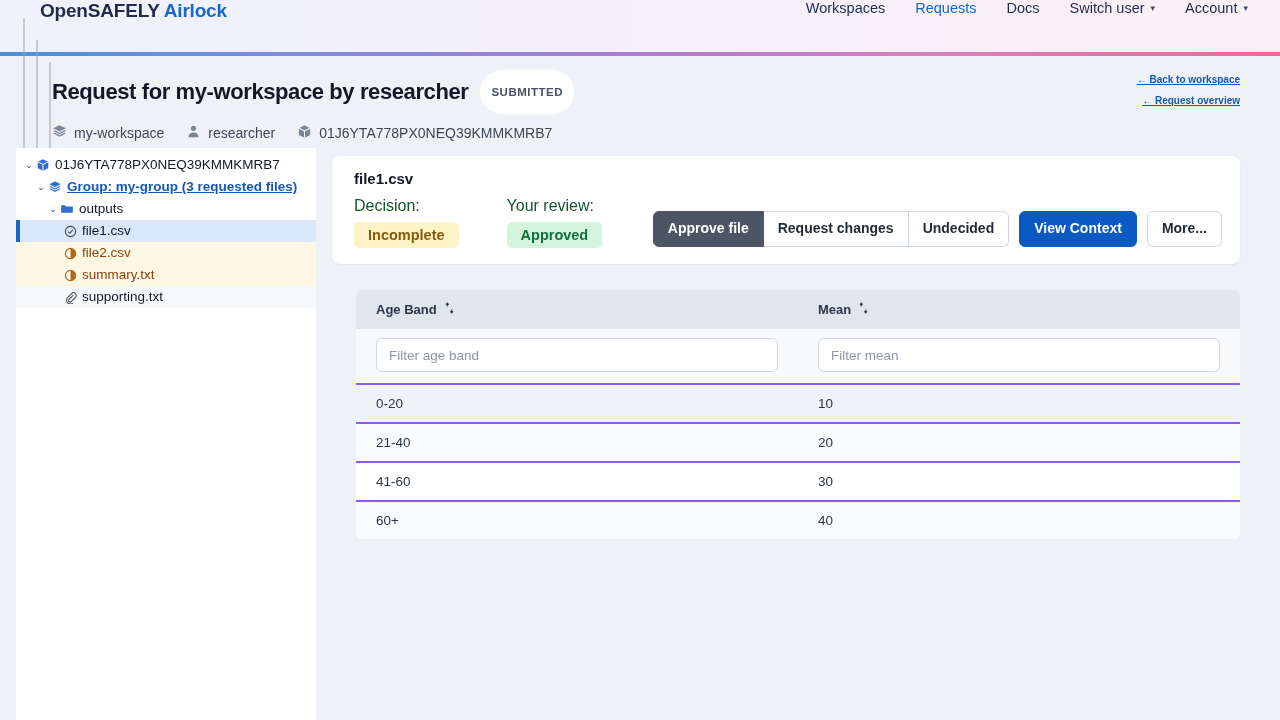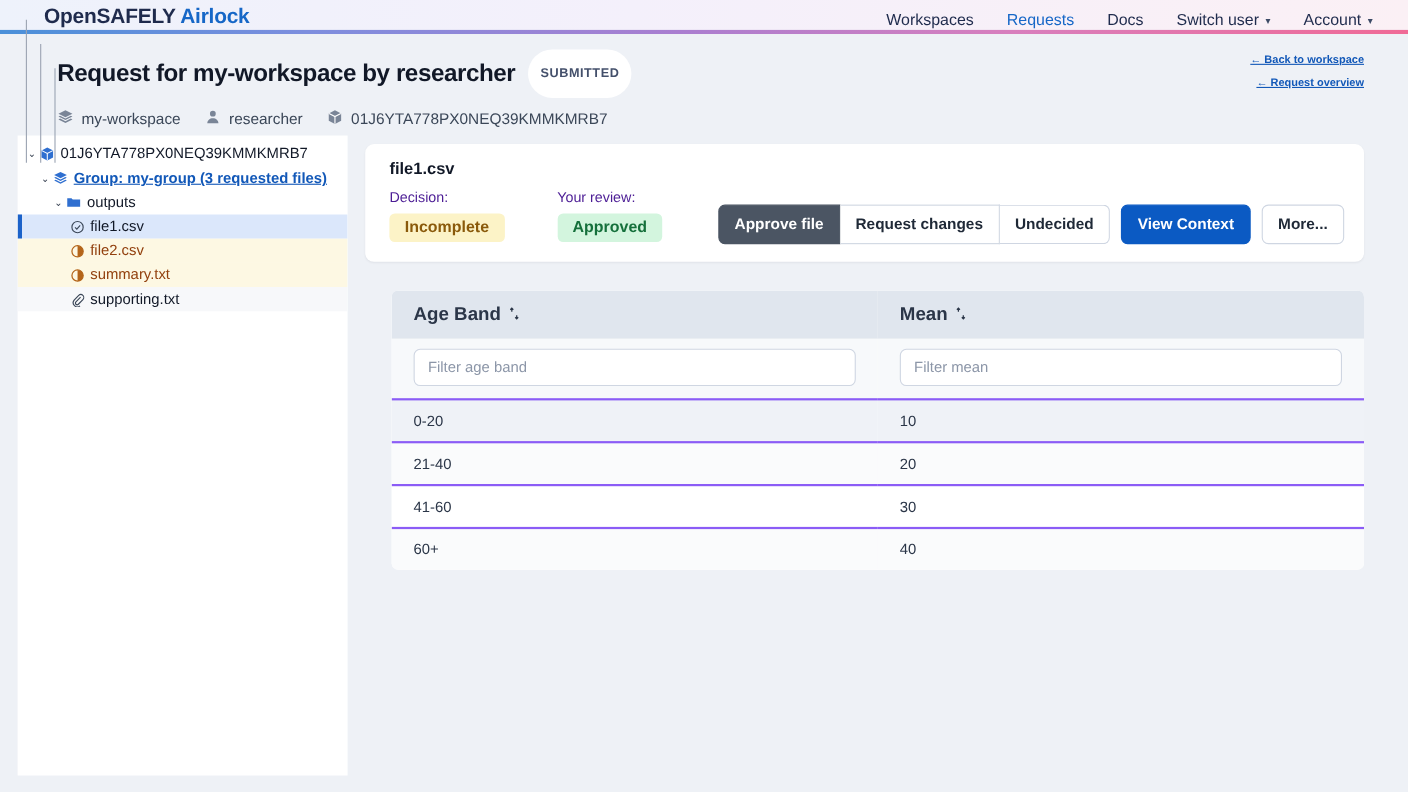--- a/index.html
+++ b/index.html
@@ -6,22 +6,22 @@
   html, body {
     width: 1280px; height: 720px;
     font-family: "Liberation Sans", sans-serif;
     background: #eef1f6;
     overflow: hidden;
   }
 
   
   .navbar {
     position: relative;
-    height: 27px;
-    display: flex; align-items: flex-end;
+    height: 52px;
+    display: flex; align-items: flex-start;
     background: linear-gradient(90deg, #eef2fb 0%, #f4f0fb 45%, #fbf0f5 100%);
     padding: 0 32px 0 40px;
   }
   .brand {
     font-size: 19px; font-weight: bold; letter-spacing: -0.2px;
     color: #1f2b4d; white-space: nowrap;
   }
   .brand .accent { color: #1667c7; }
   .nav-links {
     margin-left: auto;
@@ -121,21 +121,21 @@
     padding: 14px 18px 16px 22px;
     box-shadow: 0 1px 2px rgba(16,24,40,0.06);
     display: flex; flex-direction: column;
   }
   .file-name {
     font-size: 15px; font-weight: bold; color: #111827;
     margin-bottom: 10px;
   }
   .card-row { display: flex; align-items: flex-start; gap: 0; }
   .stat-block { margin-right: 48px; }
-  .stat-label { font-size: 13px; color: #4c1d95; margin-bottom: 7px; white-space: nowrap; }
+  .stat-label { font-size: 16px; color: #14532d; margin-bottom: 7px; white-space: nowrap; }
   .badge {
     display: inline-block; padding: 5px 14px; border-radius: 5px;
     font-size: 14.5px; font-weight: bold; white-space: nowrap;
   }
   .badge-incomplete { background: #fcf3c7; color: #8a5a0b; }
   .badge-approved { background: #d3f5de; color: #15703b; }
 
   .actions { margin-left: auto; display: flex; align-items: center; gap: 10px; padding-top: 14px; }
   .btn-group { display: flex; }
   .btn {
@@ -157,21 +157,21 @@
   
   .table-wrap {
     margin-top: 26px; margin-left: 24px; margin-right: 0;
     width: 884px;
     border-radius: 6px; overflow: hidden;
     background: #ffffff;
   }
   table { width: 100%; border-collapse: collapse; table-layout: fixed; }
   thead th {
     background: #e0e6ee; text-align: left;
-    font-size: 17px; font-weight: bold; color: #2b3648;
+    font-size: 13px; font-weight: bold; color: #2b3648;
     padding: 12px 20px; height: 38px;
   }
   th .th-inner { display: flex; align-items: center; gap: 7px; }
   .filter-row td { background: #f7f9fb; padding: 9px 20px 11px 20px; }
   .filter-input {
     width: 100%; height: 34px;
     border: 1px solid #cfd6e2; border-radius: 6px;
     background: #ffffff; padding: 0 12px;
     font-size: 13.5px; color: #111827;
     font-family: "Liberation Sans", sans-serif;

